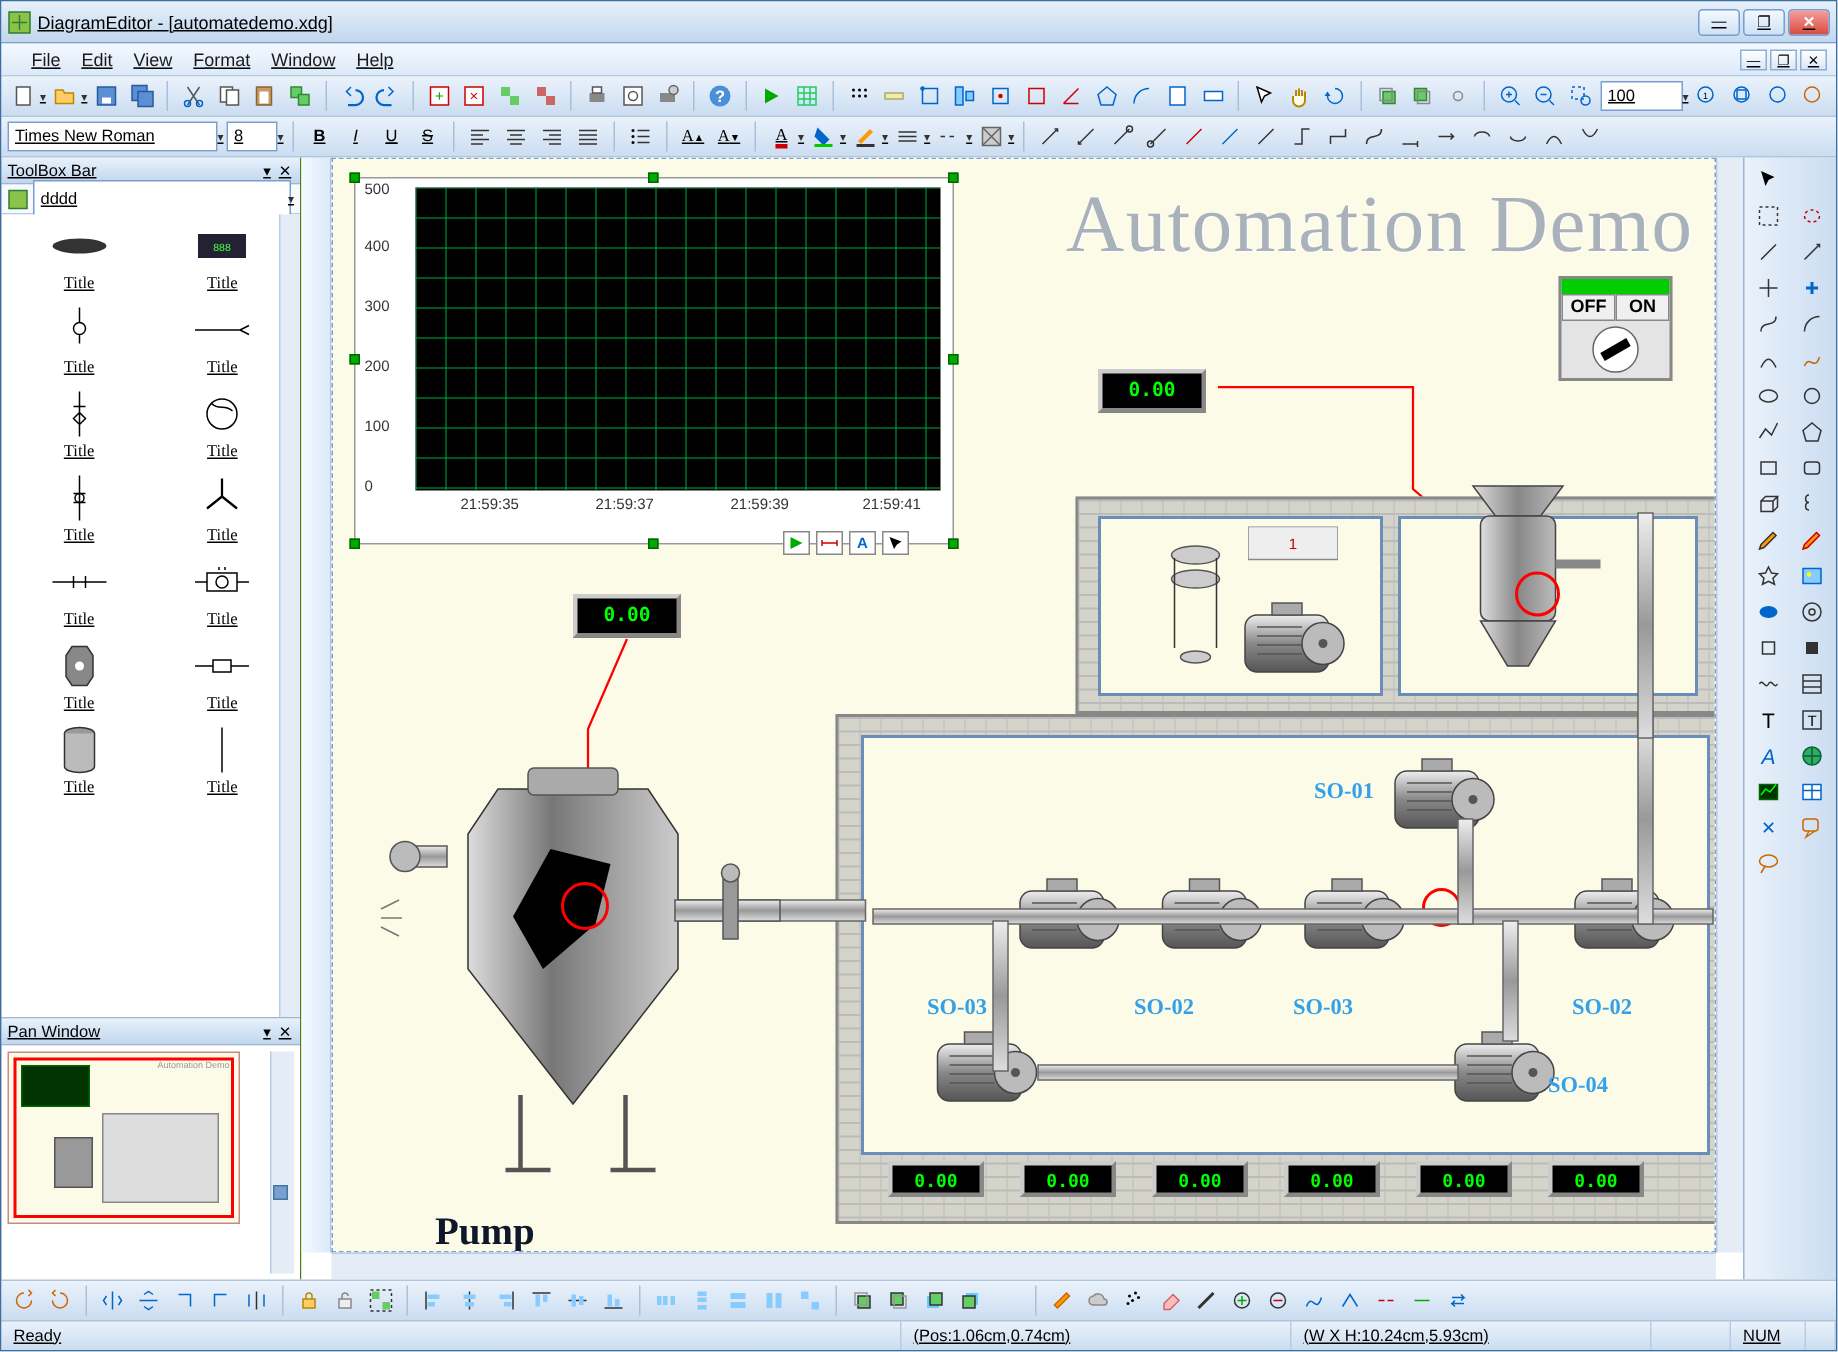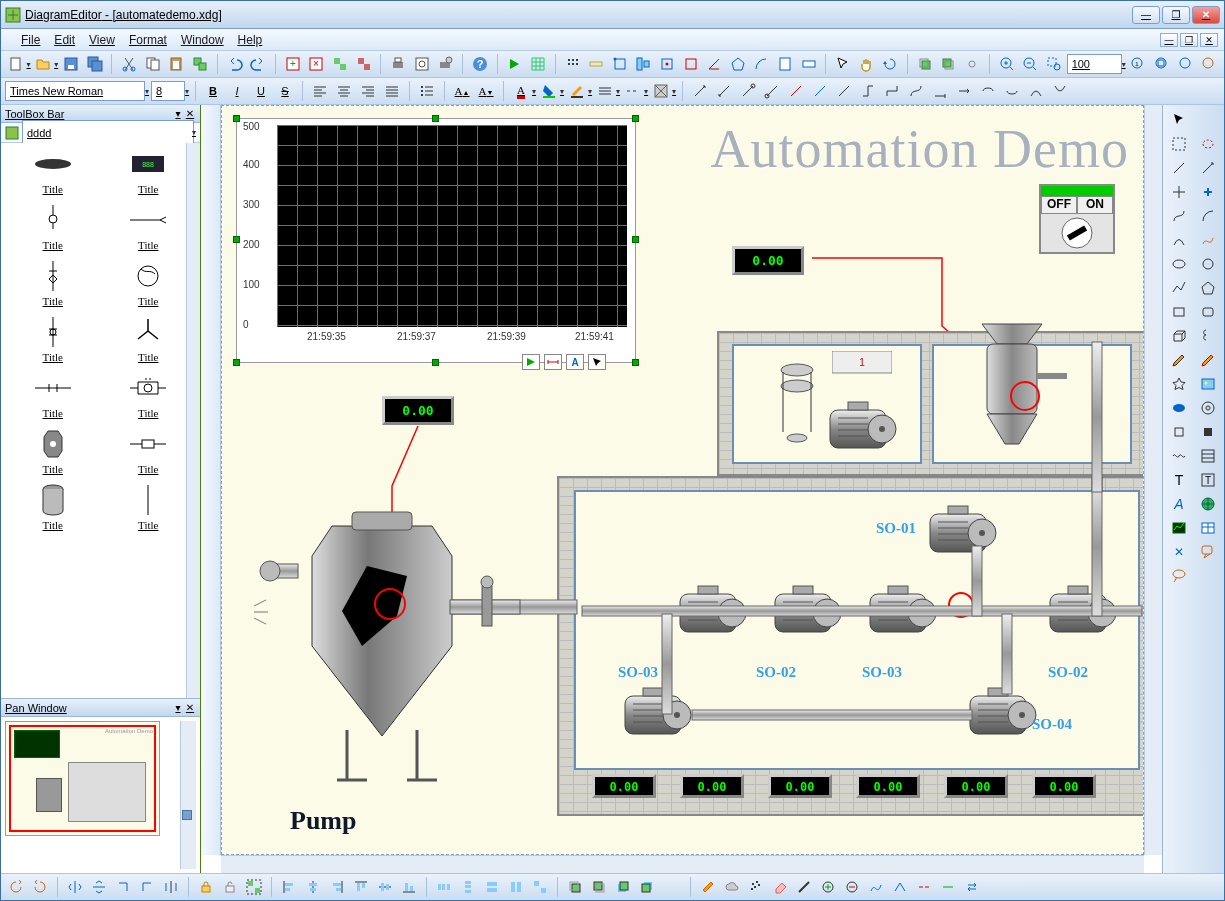--- a/index.html
+++ b/index.html
@@ -1419,13 +1419,21 @@
           <path d="M3 8h10" stroke="#0a0"></path>
         </svg>
       </div>
     <div class="tb-btn">
         <svg viewBox="0 0 16 16">
           <path d="M4 6h8l-2-2m2 2l-2 2M12 10H4l2-2m-2 2l2 2" stroke="#06c" fill="none"></path>
         </svg>
       </div>
   </div>
 
+  <div class="statusbar">
+    <div class="cell" style="flex:0 0 600px">Ready</div>
+    <div class="cell" style="flex:0 0 260px">(Pos:1.06cm,0.74cm)</div>
+    <div class="cell" style="flex:0 0 240px">(W X H:10.24cm,5.93cm)</div>
+    <div class="cell" style="flex:1"></div>
+    <div class="cell" style="flex:0 0 50px">NUM</div>
+    <div class="cell" style="flex:0 0 20px"></div>
+  </div>
 </div>
 
 </body></html>

